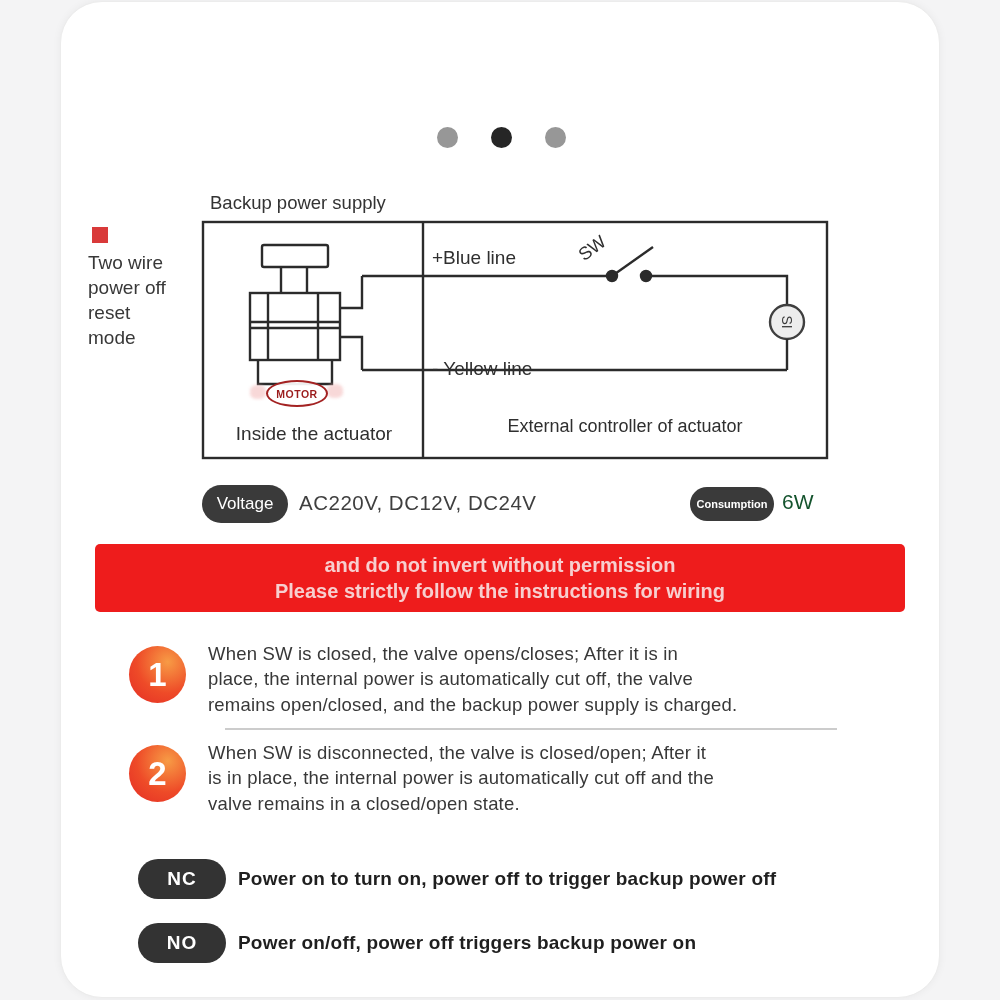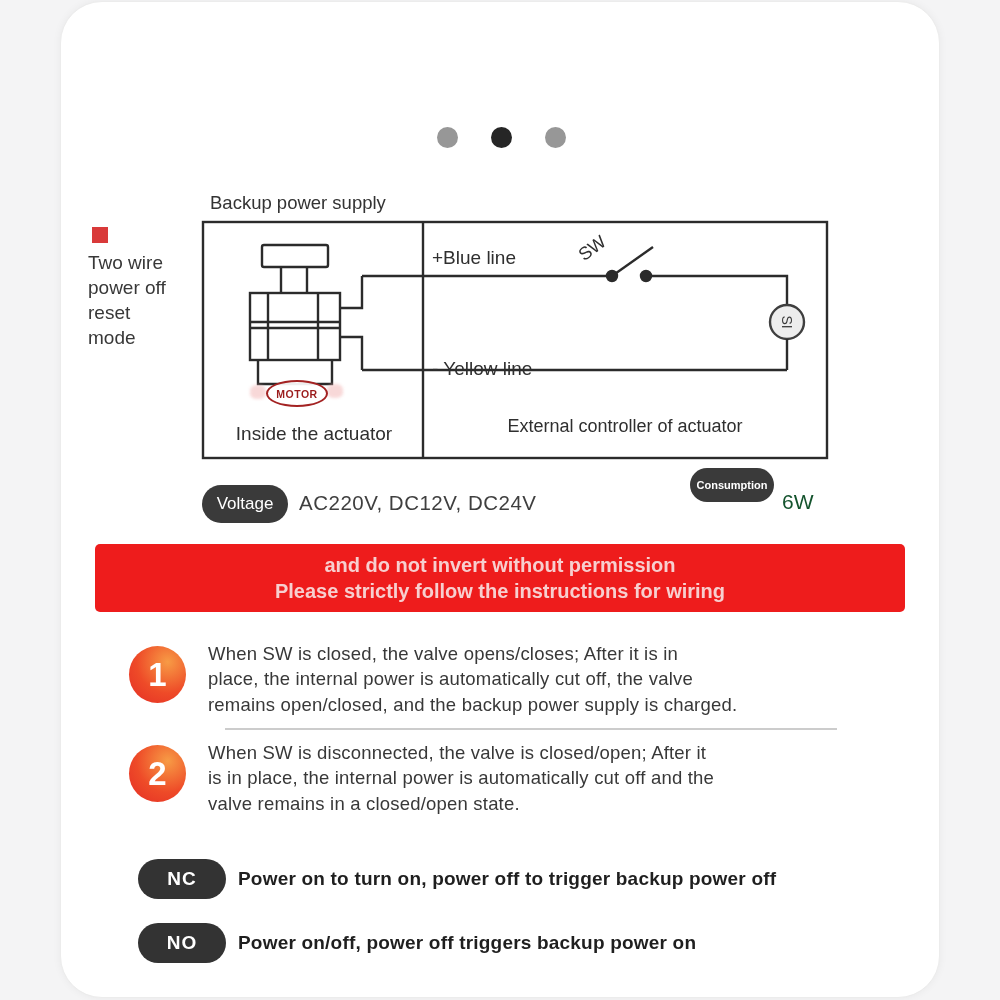--- a/index.html
+++ b/index.html
@@ -63,21 +63,21 @@
   .wm2{left:132px;top:166px;}
 
   
   .pill{
     position:absolute;background:#3a3a3a;color:#ffffff;
     display:flex;align-items:center;justify-content:center;
     border-radius:19px;
   }
   .voltage-pill{left:202px;top:485px;width:86px;height:38px;font-size:17px;}
   .voltage-value{position:absolute;left:299px;top:491px;font-size:20.5px;color:#3f3f3f;letter-spacing:0.5px;}
-  .consumption-pill{left:690px;top:468px;width:84px;height:34px;font-size:11px;font-weight:bold;border-radius:17px;}
+  .consumption-pill{left:690px;top:487px;width:84px;height:34px;font-size:11px;font-weight:bold;border-radius:17px;}
   .consumption-value{position:absolute;left:782px;top:490px;font-size:21px;color:#14532d;}
 
   
   .banner{
     position:absolute;left:95px;top:544px;width:810px;height:68px;
     background:#ee1c1c;border-radius:5px;
     display:flex;flex-direction:column;align-items:center;justify-content:center;
     color:#f7cfcf;font-size:20px;font-weight:bold;line-height:26px;text-align:center;
   }
 

